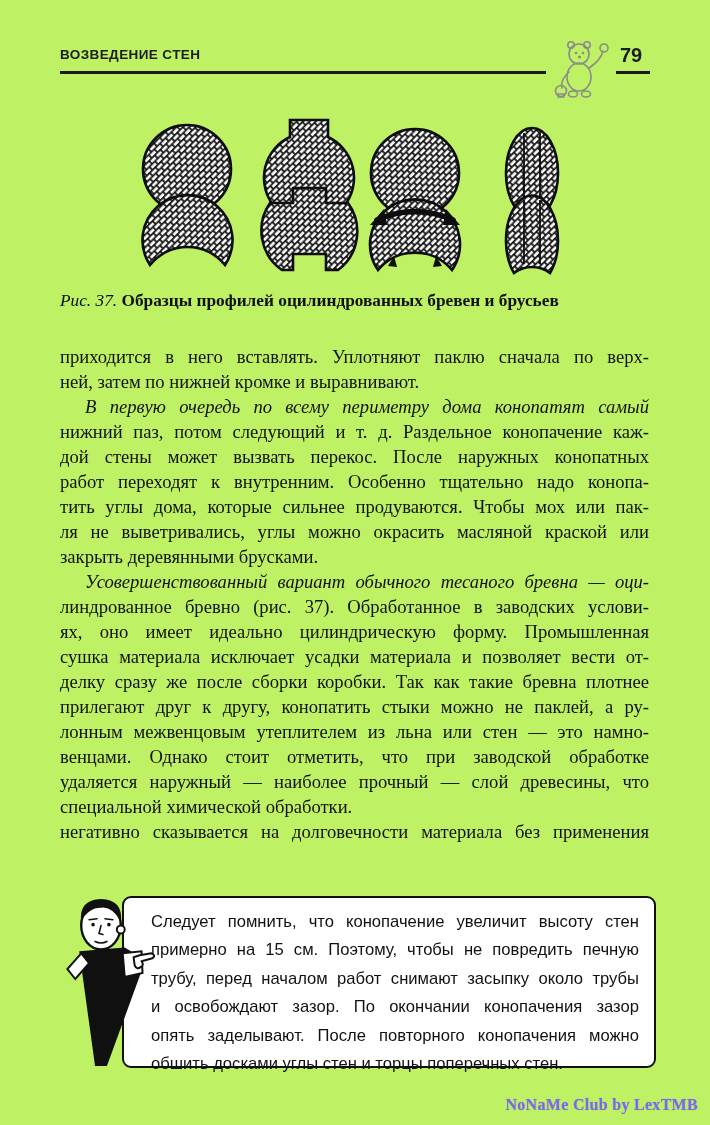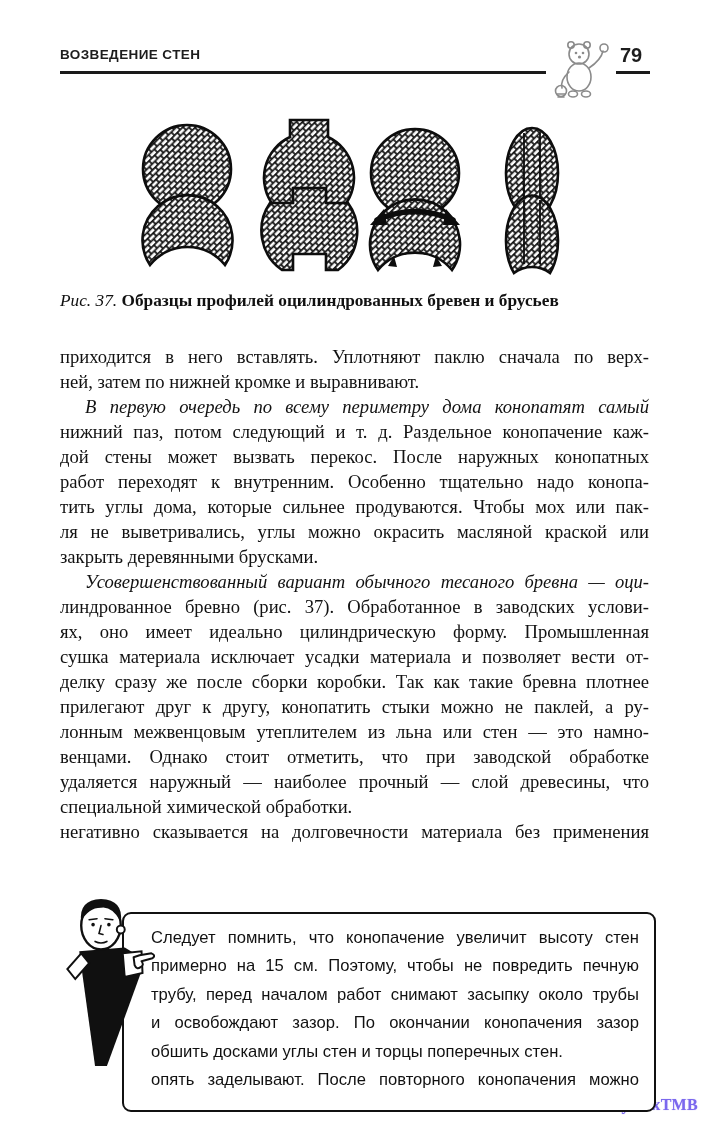--- a/index.html
+++ b/index.html
@@ -1,16 +1,16 @@
 <!DOCTYPE html>
 <html><head>
 <meta charset="utf-8">
 <style>
   html,body{margin:0;padding:0;background:#e8e8e8;}
-  #page{position:relative;width:710px;height:1125px;background:#ffffff;overflow:hidden;
+  #page{position:relative;width:710px;height:1125px;background:#bef264;overflow:hidden;
         font-family:"Liberation Serif",serif;color:#141414;}
   
   .hdr-title{position:absolute;left:60px;top:47px;font-family:"Liberation Sans",sans-serif;
              font-weight:700;font-size:13.5px;letter-spacing:.4px;color:#1d1d1d;}
   .hdr-page{position:absolute;left:620px;top:44px;font-family:"Liberation Sans",sans-serif;
             font-weight:600;font-size:20px;color:#1d1d1d;}
   .rule-a{position:absolute;left:60px;top:71px;width:486px;height:2.5px;background:#1a1a1a;}
   .rule-b{position:absolute;left:616px;top:71px;width:34px;height:2.5px;background:#1a1a1a;}
   .hdr-mascot{position:absolute;left:548px;top:36px;width:66px;height:64px;}
   
@@ -20,24 +20,24 @@
   .caption .lbl{font-style:italic;}
   .caption .txt{font-weight:700;}
   
   .body-text{position:absolute;left:60px;top:344px;width:589px;font-size:18.6px;
              line-height:25px;color:#121212;}
   .para{margin:0;}
   .para.ind .bline:first-child{text-indent:25px;font-style:italic;}
   .bline{white-space:nowrap;}
   .bline.j{text-align:justify;text-align-last:justify;white-space:normal;}
   
-  .tipbox{position:absolute;left:122px;top:896px;width:534px;height:200px;box-sizing:border-box;
+  .tipbox{position:absolute;left:122px;top:896px;width:534px;height:172px;box-sizing:border-box;
           border:2.5px solid #111;border-radius:9px;background:#fff;z-index:2;
           padding:10px 15px 0 27px;font-family:"Liberation Sans",sans-serif;
-          font-size:16.6px;line-height:28.4px;color:#111;margin-top:16px;}
+          font-size:16.6px;line-height:28.4px;color:#111;}
   .tipline{white-space:nowrap;}
   .tipline.j{text-align:justify;text-align-last:justify;white-space:normal;}
   .mascot-man{position:absolute;left:45px;top:892px;width:110px;height:178px;z-index:5;}
   
   .watermark{position:absolute;right:12px;top:1096px;font-family:"Liberation Serif",serif;
              font-weight:700;font-size:16px;letter-spacing:.3px;
              text-shadow:0 0 1px rgba(123,104,238,.55);margin-left:16px;}
 </style>
 </head>
 <body>
@@ -147,22 +147,22 @@
         <div class="bline j">негативно сказывается на долговечности материала без применения</div>
       </div>
     </div>
 
   <div class="tipbox">
     <div>
         <div class="tipline j">Следует помнить, что конопачение увеличит высоту стен</div>
         <div class="tipline j">примерно на 15 см. Поэтому, чтобы не повредить печную</div>
         <div class="tipline j">трубу, перед началом работ снимают засыпку около трубы</div>
         <div class="tipline j">и освобождают зазор. По окончании конопачения зазор</div>
+        <div class="tipline j">опять заделывают. После повторного конопачения можно</div>
         <div class="tipline">обшить досками углы стен и торцы поперечных стен.</div>
-        <div class="tipline j">опять заделывают. После повторного конопачения можно</div>
       </div>
   </div>
 
   <svg class="mascot-man" viewBox="0 0 110 180">
 
     <path d="M 34,60 L 80,56 L 93,64 L 97,80 L 62,176 L 50,176 Z" fill="#101010"></path>
 
     <path d="M 36,62 L 22,78 L 30,88 L 44,72 Z" fill="#ffffff" stroke="#101010" stroke-width="2"></path>
 
     <path d="M 78,62 L 97,60 L 98,82 L 80,86 Z" fill="#ffffff" stroke="#101010" stroke-width="2"></path>

